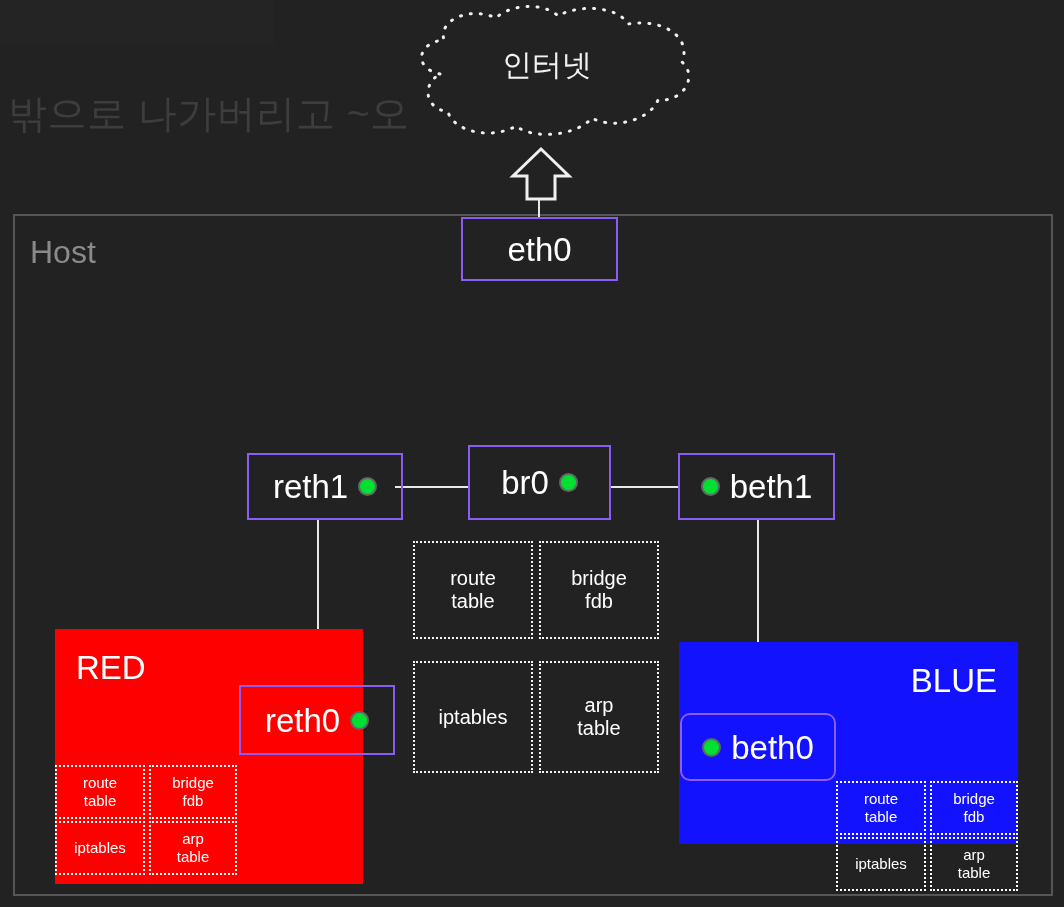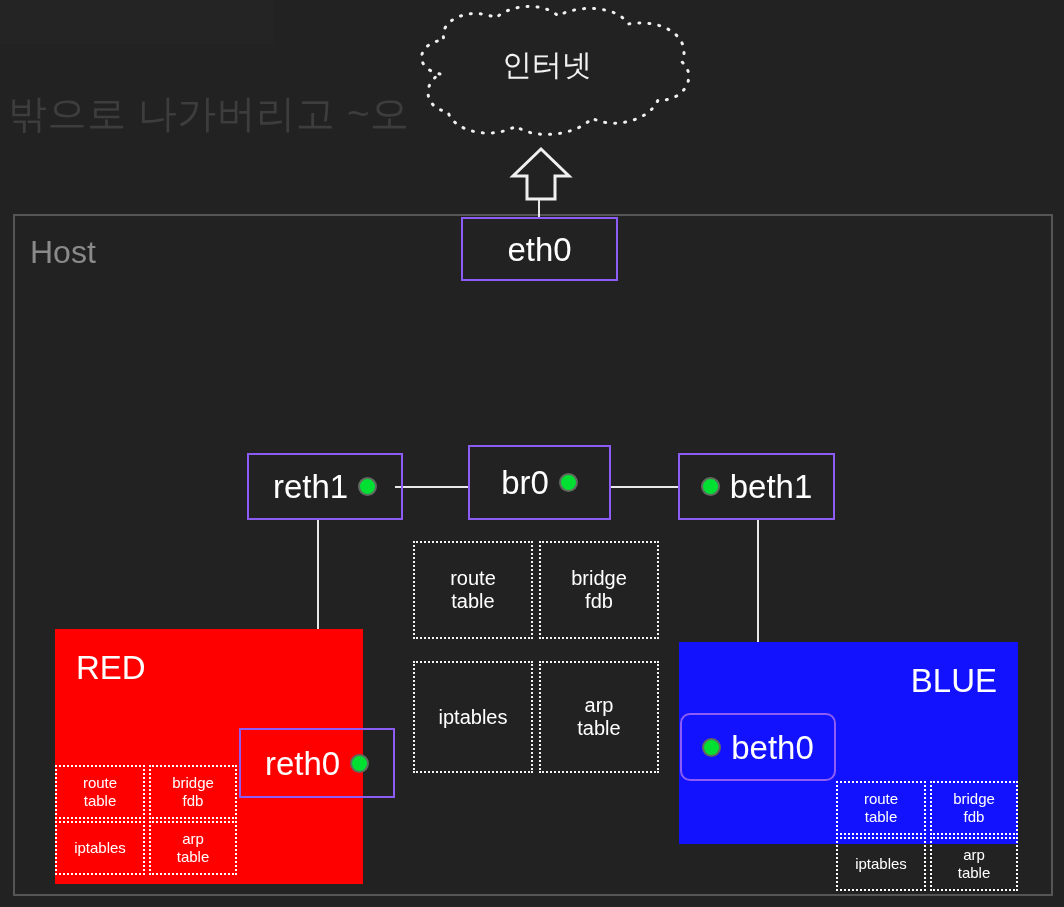--- a/index.html
+++ b/index.html
@@ -142,21 +142,21 @@
   .r-ipt   { left: 0px;  top: 192px; width: 90px;  height: 54px; }
   .r-arp   { left: 94px; top: 192px; width: 88px;  height: 54px; }
 
   
   .b-route { left: 157px; top: 139px; width: 90px; height: 54px; }
   .b-fdb   { left: 251px; top: 139px; width: 88px; height: 54px; }
   .b-ipt   { left: 157px; top: 195px; width: 90px; height: 54px; }
   .b-arp   { left: 251px; top: 195px; width: 88px; height: 54px; }
 
   
-  .reth0-box { left: 239px; top: 728px; width: 156px; height: 70px; justify-content: center; }
+  .reth0-box { left: 239px; top: 685px; width: 156px; height: 70px; justify-content: center; }
   .beth0-box { left: 680px; top: 713px; width: 156px; height: 68px; border-radius: 10px; }
   .reth0-box .label, .beth0-box .label { font-size: 33px; }
 </style>
 </head>
 <body>
 
 <div class="stage">
 
   <div class="abs top-panel"></div>
 

